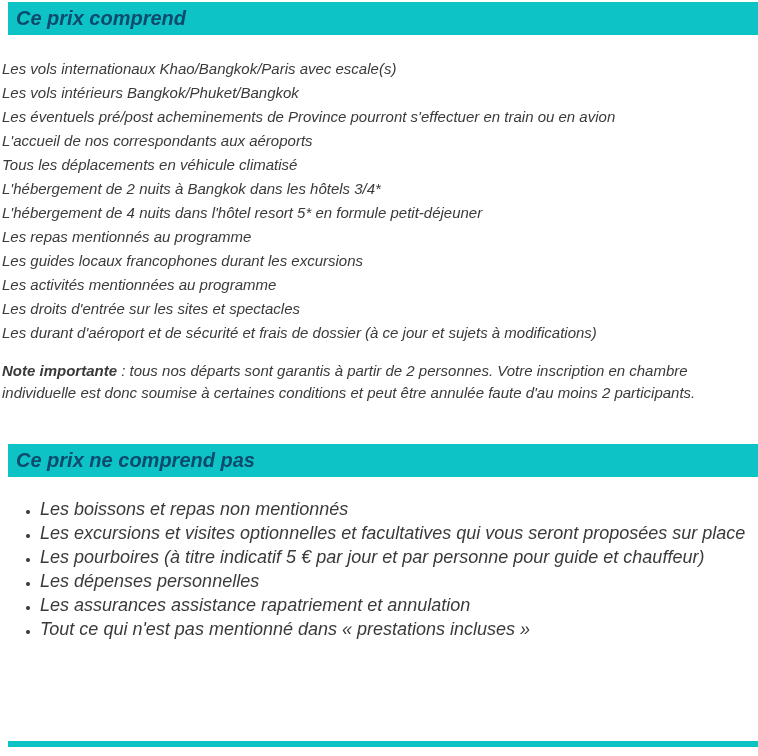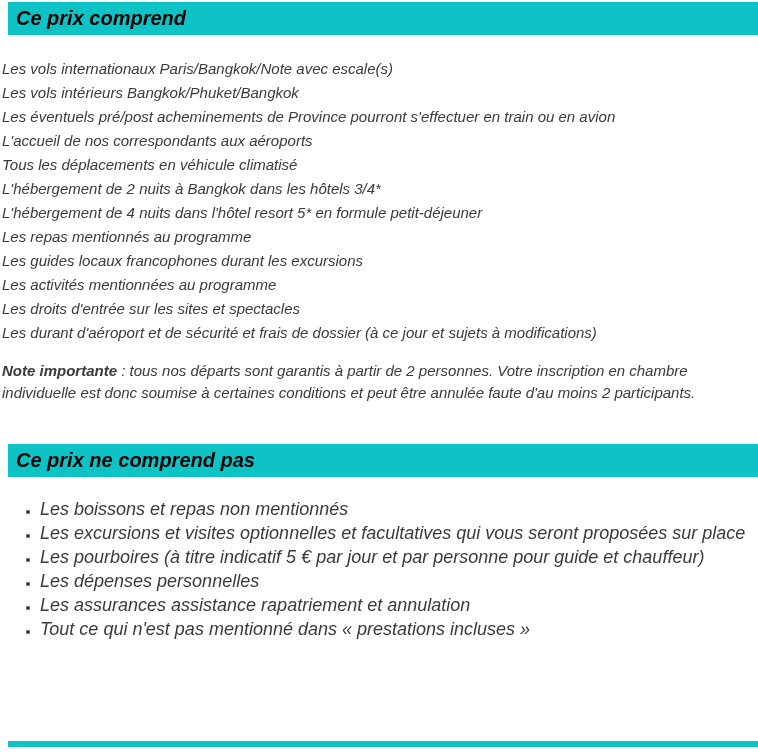--- a/index.html
+++ b/index.html
@@ -11,21 +11,21 @@
     position: relative;
     background: #ffffff;
     font-family: "Liberation Sans", sans-serif;
     font-style: italic;
     color: var(--text);
     overflow: hidden;
   }
   .banner {
     margin-left: 8px;
     background: var(--accent);
-    color: #000000;
+    color: #0c4a6e;
     font-weight: bold;
     font-style: italic;
     font-size: 20px;
     line-height: 21px;
     padding: 6px 10px 6px 8px;
   }
   .banner-top { margin-top: 2px; }
   .banner-second { margin-top: 40px; }
   ul.plain-list {
     list-style: none;
@@ -60,21 +60,21 @@
 </head>
 <body>
 
 <div class="page">
 
   <div class="banner banner-top">
     <span>Ce prix comprend</span>
   </div>
 
   <ul class="plain-list">
-      <li>Les vols internationaux Paris/Bangkok/Note avec escale(s)</li>
+      <li>Les vols internationaux Khao/Bangkok/Paris avec escale(s)</li>
       <li>Les vols intérieurs Bangkok/Phuket/Bangkok</li>
       <li>Les éventuels pré/post acheminements de Province pourront s'effectuer en train ou en avion</li>
       <li>L'accueil de nos correspondants aux aéroports</li>
       <li>Tous les déplacements en véhicule climatisé</li>
       <li>L'hébergement de 2 nuits à Bangkok dans les hôtels 3/4*</li>
       <li>L'hébergement de 4 nuits dans l'hôtel resort 5* en formule petit-déjeuner</li>
       <li>Les repas mentionnés au programme</li>
       <li>Les guides locaux francophones durant les excursions</li>
       <li>Les activités mentionnées au programme</li>
       <li>Les droits d'entrée sur les sites et spectacles</li>

